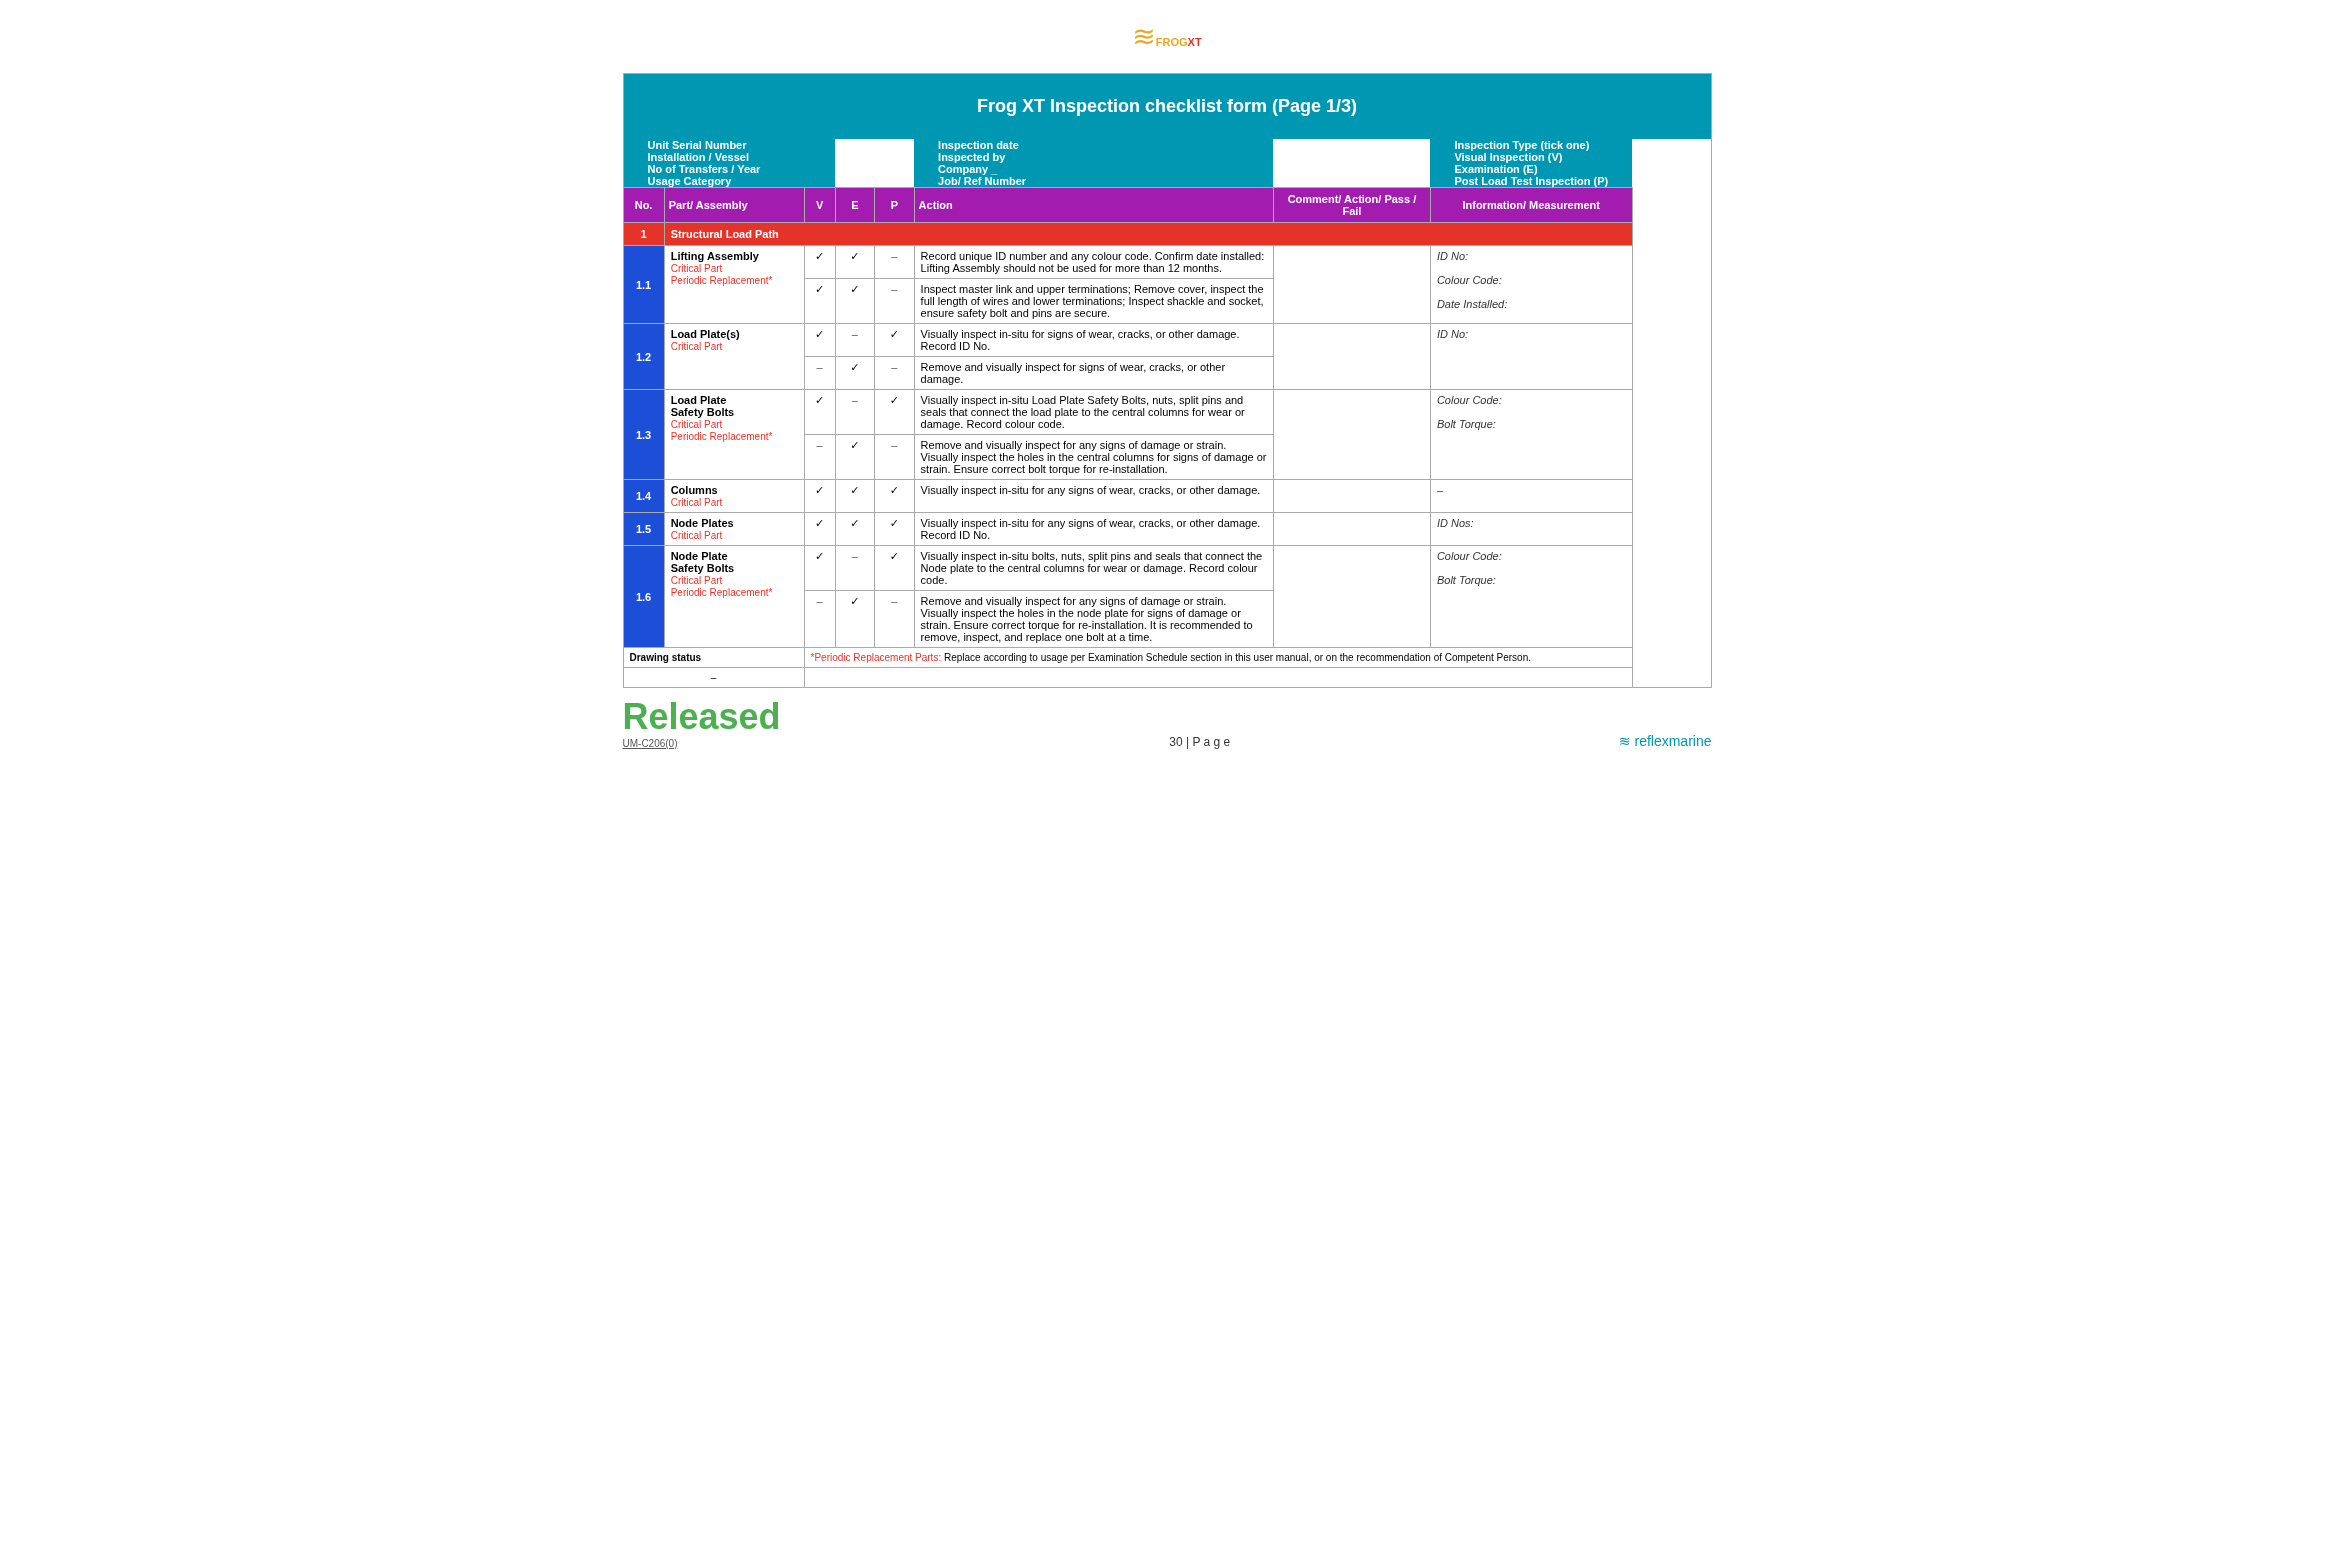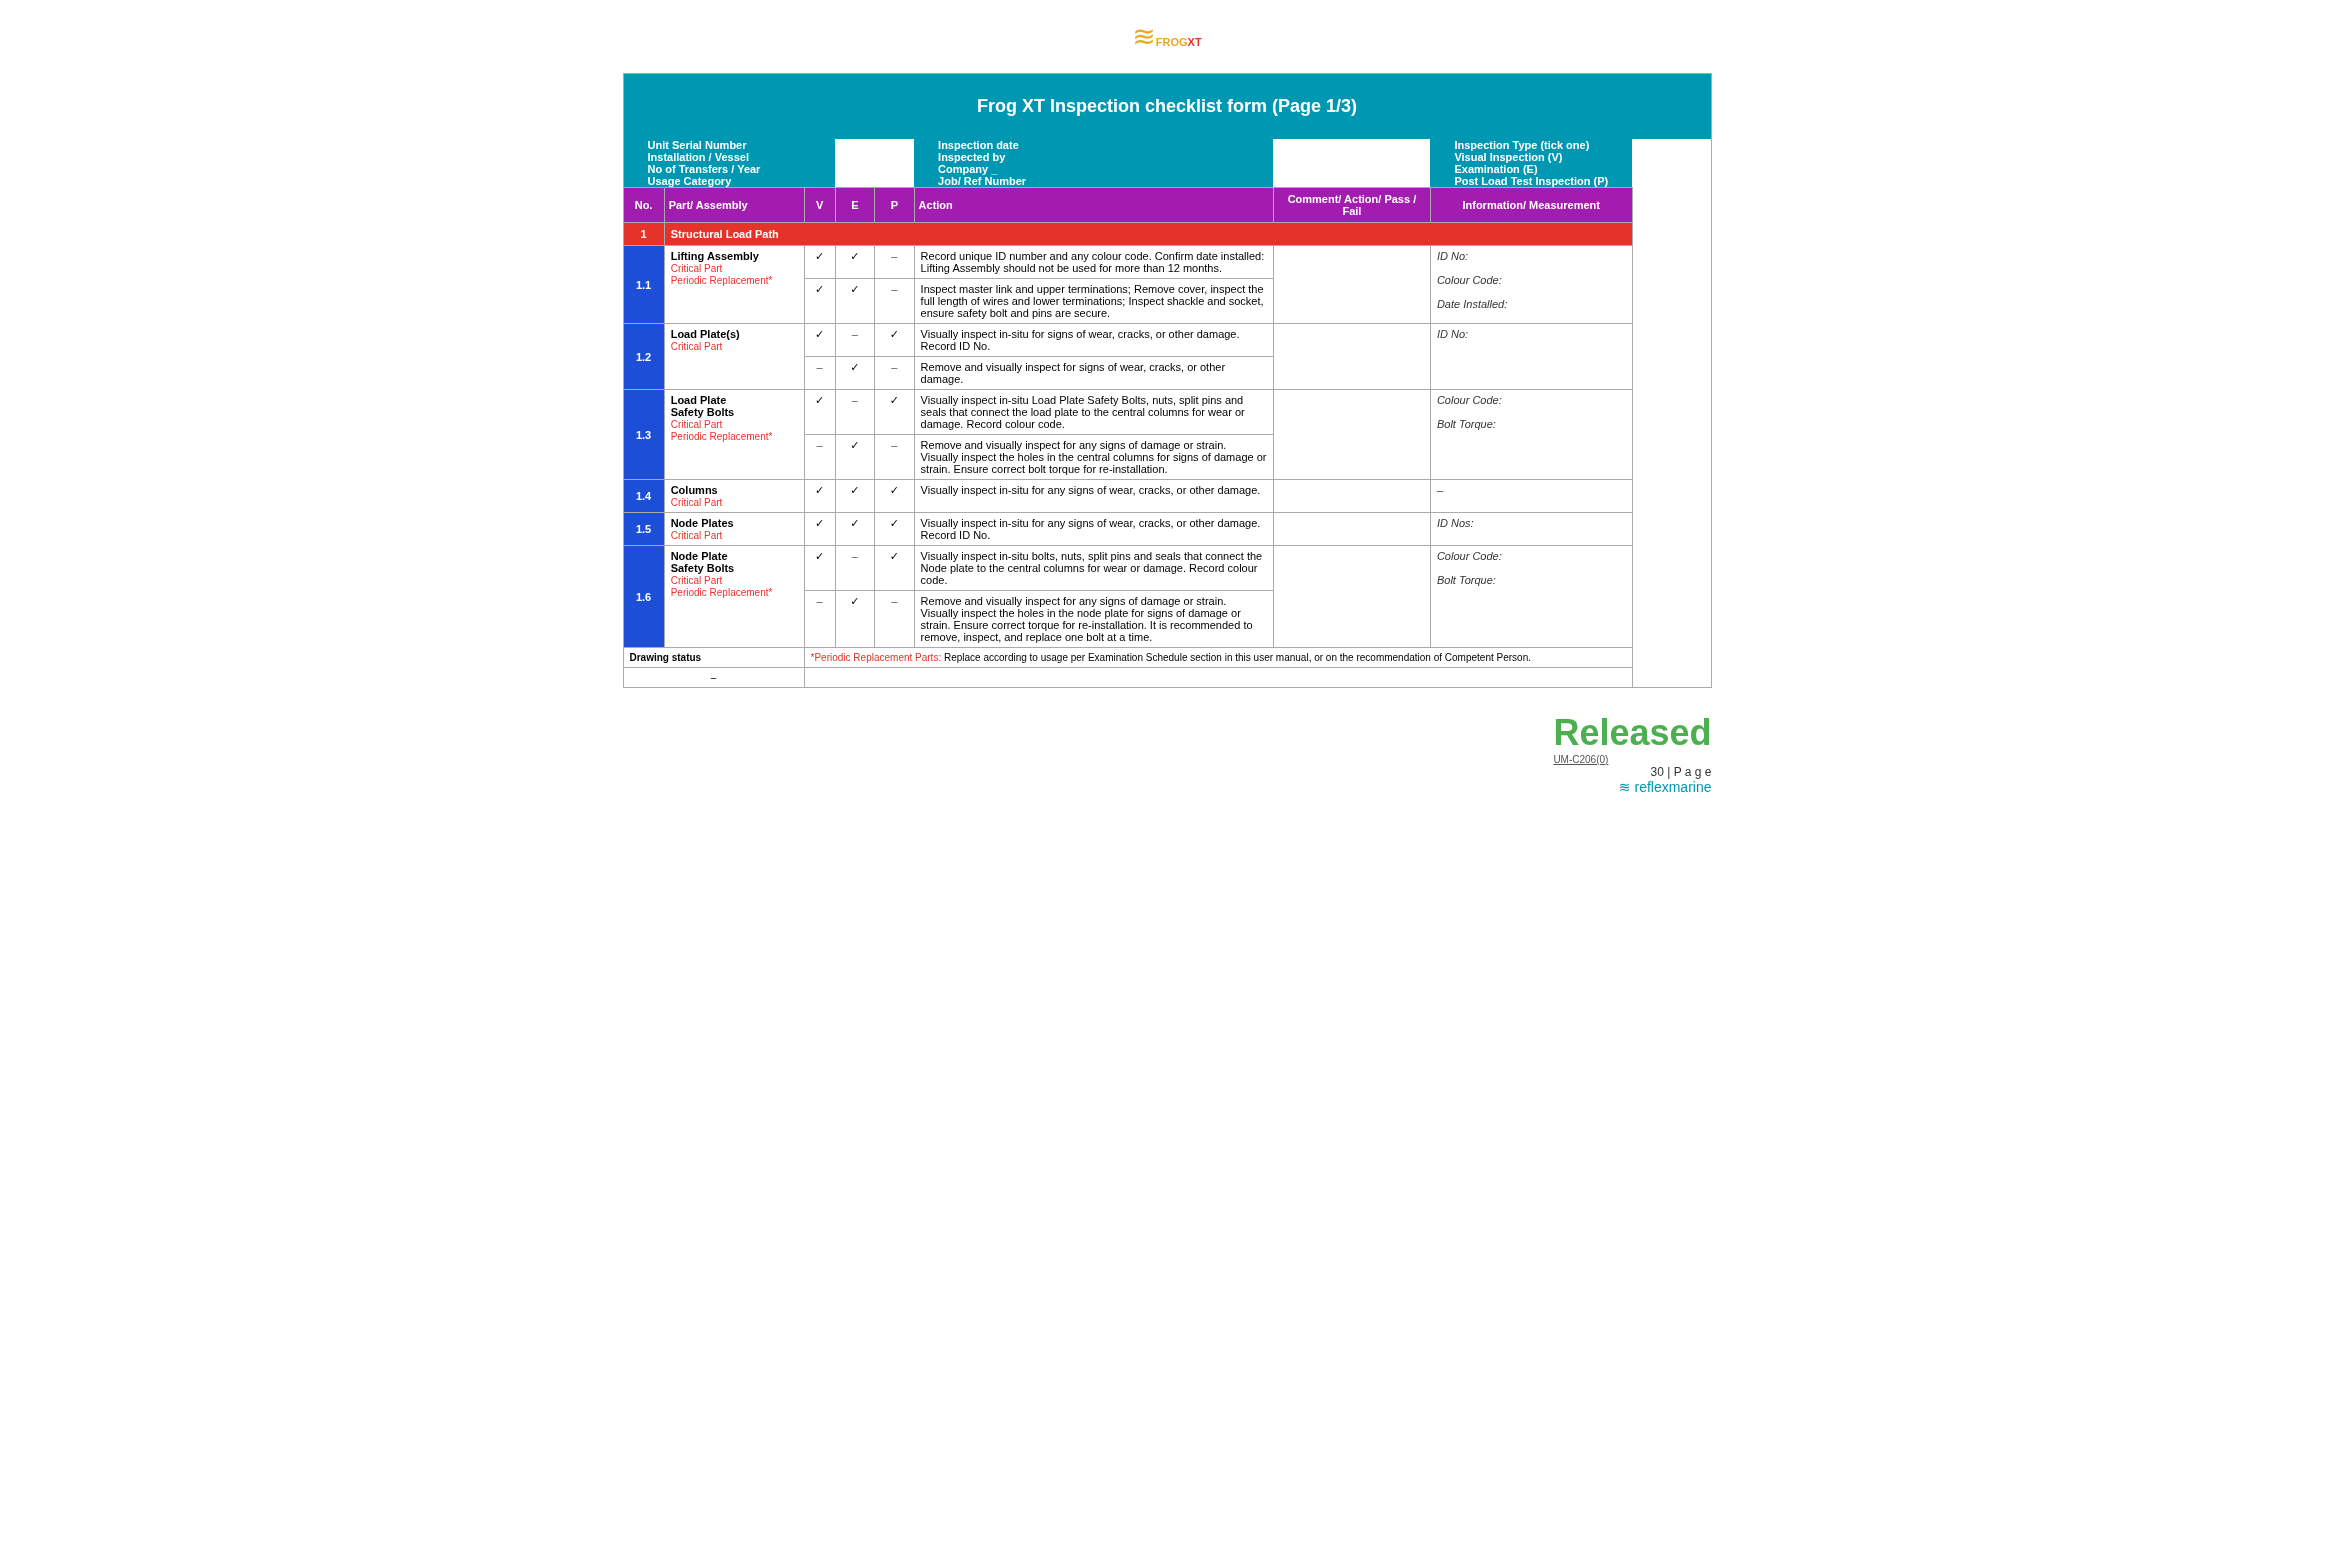--- a/index.html
+++ b/index.html
@@ -135,22 +135,21 @@
     }
     .periodic-note-black {
       font-size: 10px;
       color: #000;
     }
     
     .page-footer {
       display: flex;
       justify-content: space-between;
       align-items: flex-end;
-      margin-top: 24px;
-      flex-direction: column;
+      margin-top: 8px;
     }
     .released-text {
       color: #4caf50;
       font-size: 36px;
       font-weight: bold;
       font-family: Arial, sans-serif;
     }
     .doc-id {
       font-size: 10px;
       color: #555;

